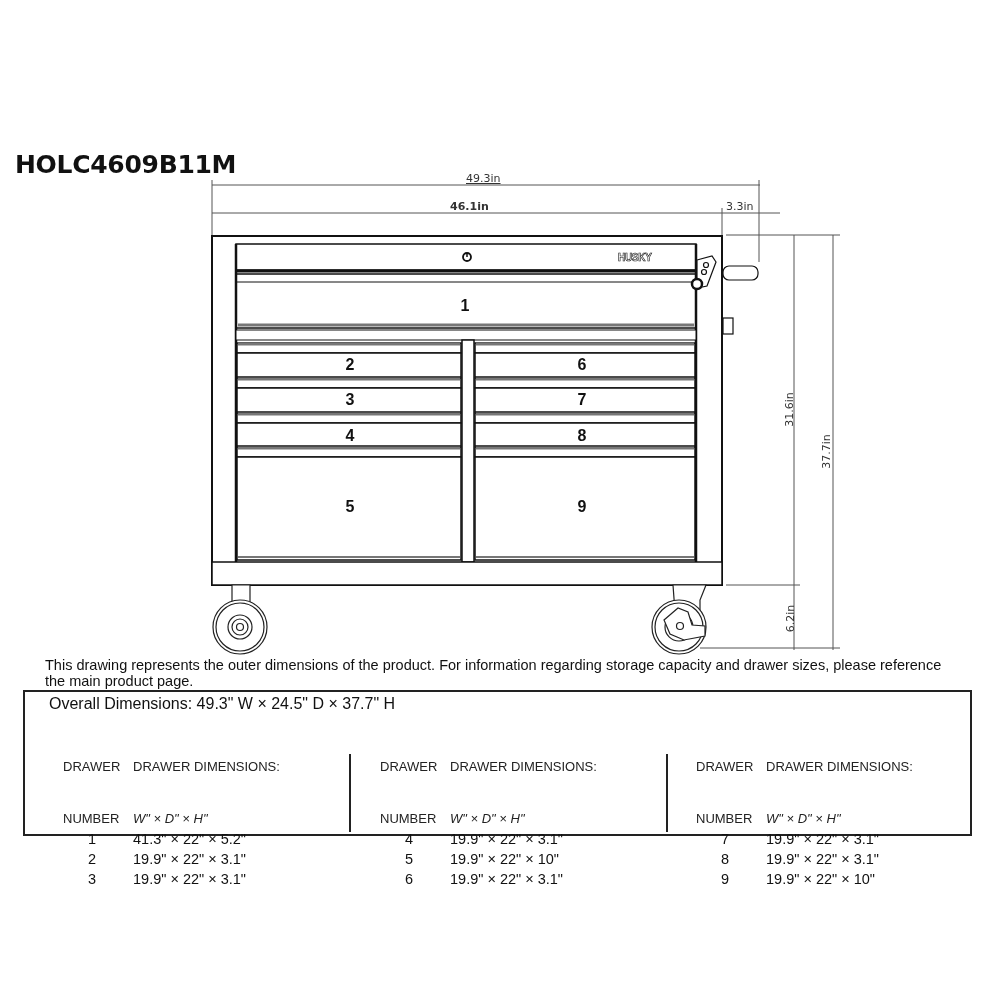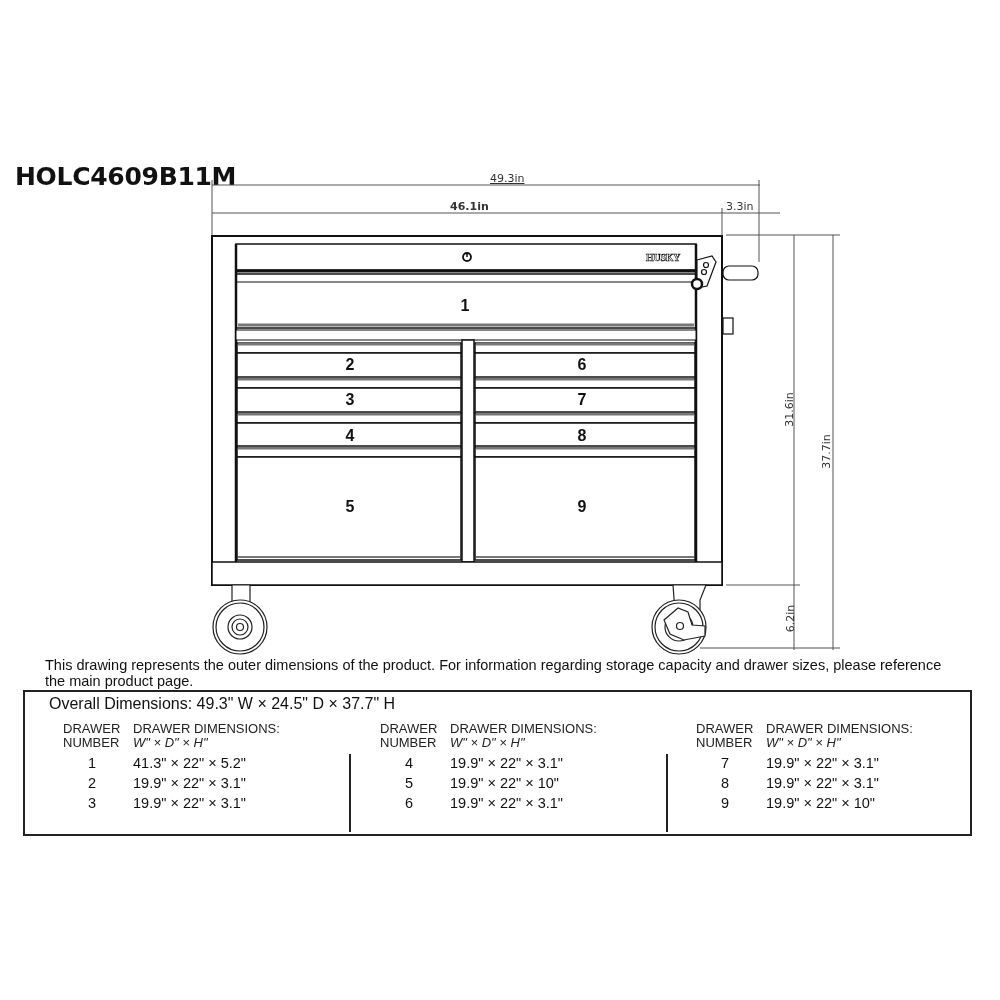--- a/index.html
+++ b/index.html
@@ -1,33 +1,33 @@
 <!DOCTYPE html>
 <html><head>
 <meta charset="utf-8">
 <style>
   html, body { margin: 0; padding: 0; background: #ffffff; }
   body { width: 1000px; height: 1000px; position: relative; overflow: hidden; font-family: "Liberation Sans", sans-serif; color: #111; }
   .abs { position: absolute; }
-  .model { left: 15px; top: 162px; font-family: "DejaVu Sans", sans-serif; font-weight: bold; font-size: 25px; letter-spacing: -0.3px; color: #111; }
+  .model { left: 15px; top: 150px; font-family: "DejaVu Sans", sans-serif; font-weight: bold; font-size: 25px; letter-spacing: -0.3px; color: #111; }
   .dimlabel { font-family: "DejaVu Sans", sans-serif; font-size: 11px; color: #333; }
   .vlabel { font-family: "DejaVu Sans", sans-serif; font-size: 11px; color: #333; transform: rotate(-90deg); transform-origin: center; white-space: nowrap; }
   svg.drawing { position: absolute; left: 0; top: 0; }
   .note { left: 45px; top: 657px; width: 920px; font-family: "Liberation Sans", sans-serif; font-weight: normal; font-size: 14.5px; line-height: 16px; color: #111; }
   .specbox { left: 23px; top: 690px; width: 949px; height: 146px; border: 2px solid #222; box-sizing: border-box; }
   .overall { left: 24px; top: 3px; font-size: 16px; color: #111; }
   .col { position: absolute; top: 30px; width: 300px; }
   .col .hdr { font-size: 13px; line-height: 14px; color: #222; white-space: nowrap; }
-  .col .hdr .num { display: inline-block; width: 70px; }
+  .col .hdr .num { display: inline-block; width: 70px; margin-top: 38px; }
   .col .hdr i { font-style: italic; }
   .row { font-size: 14.5px; height: 20px; line-height: 20px; color: #111; white-space: nowrap; }
   .row .n { display: inline-block; width: 70px; text-align: center; padding-right: 12px; box-sizing: border-box; }
   .sep { position: absolute; width: 2px; background: #222; top: 62px; height: 78px; }
   .drawer-num { position: absolute; font-family: "Liberation Sans", sans-serif; font-weight: bold; font-size: 16px; color: #111; text-align: center; }
-  .husky { position: absolute; font-family: Liberation Serif, serif; font-weight: bold; font-size: 10px; letter-spacing: -0.3px; color: #fff; margin-left: 28px; -webkit-text-stroke: 0.6px #111; }
+  .husky { position: absolute; font-family: Liberation Sans, sans-serif; font-weight: bold; font-size: 10px; letter-spacing: -0.3px; color: #fff; -webkit-text-stroke: 0.6px #111; }
 </style>
 </head>
 <body>
 
 <div class="abs model">HOLC4609B11M</div>
 
 <svg class="drawing" width="1000" height="660" viewBox="0 0 1000 660">
   <g stroke="#555" stroke-width="1" fill="none">
 
     <line x1="212" y1="185" x2="760" y2="185"></line>
@@ -127,21 +127,21 @@
     <circle cx="679" cy="627" r="27"></circle>
     <circle cx="679" cy="627" r="24"></circle>
     <circle cx="679" cy="627" r="14"></circle>
     <path d="M664 620 L678 608 L688 612 L692 625 L705 626 L705 636 L684 640 L670 634 Z"></path>
     <circle cx="680" cy="626" r="3.5"></circle>
   </g>
 </svg>
 
 <div class="husky" style="left:618px; top:252px;">HUSKY</div>
 
-<div class="abs dimlabel" style="left:490px; top:172px;text-decoration:underline;">49.3in</div>
+<div class="abs dimlabel" style="left:466px; top:172px;text-decoration:underline;">49.3in</div>
 <div class="abs dimlabel" style="left:450px; top:200px;font-weight:bold;">46.1in</div>
 <div class="abs dimlabel" style="left:726px; top:200px;">3.3in</div>
 <div class="abs vlabel" style="left:769px; top:403px; width:40px; text-align:center;">31.6in</div>
 <div class="abs vlabel" style="left:806px; top:445px; width:40px; text-align:center;">37.7in</div>
 <div class="abs vlabel" style="left:770px; top:612px; width:40px; text-align:center;">6.2in</div>
 
 <div class="drawer-num" style="left:440px; top:297px; width:50px;">1</div>
 <div class="drawer-num" style="left:325px; top:356px; width:50px;">2</div>
 <div class="drawer-num" style="left:325px; top:391px; width:50px;">3</div>
 <div class="drawer-num" style="left:325px; top:427px; width:50px;">4</div>

